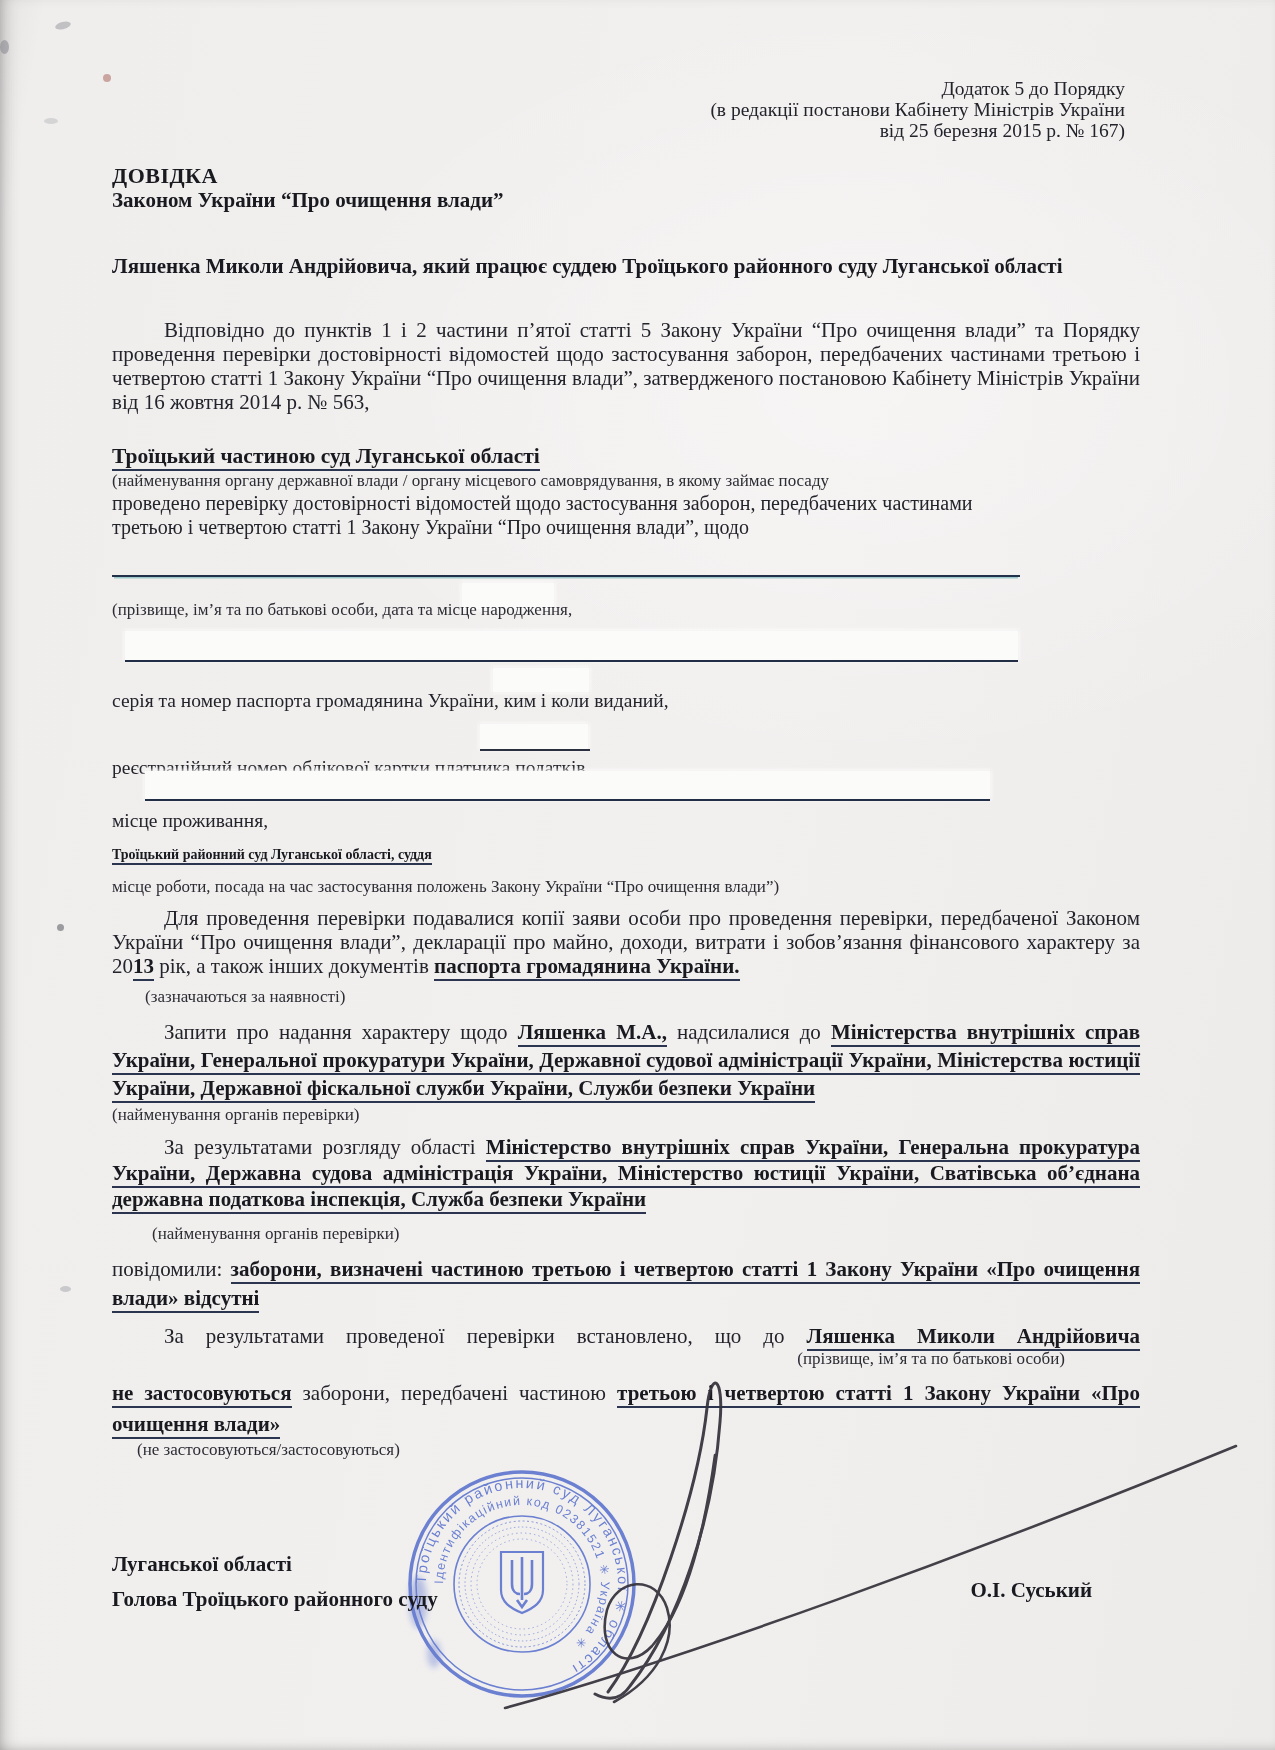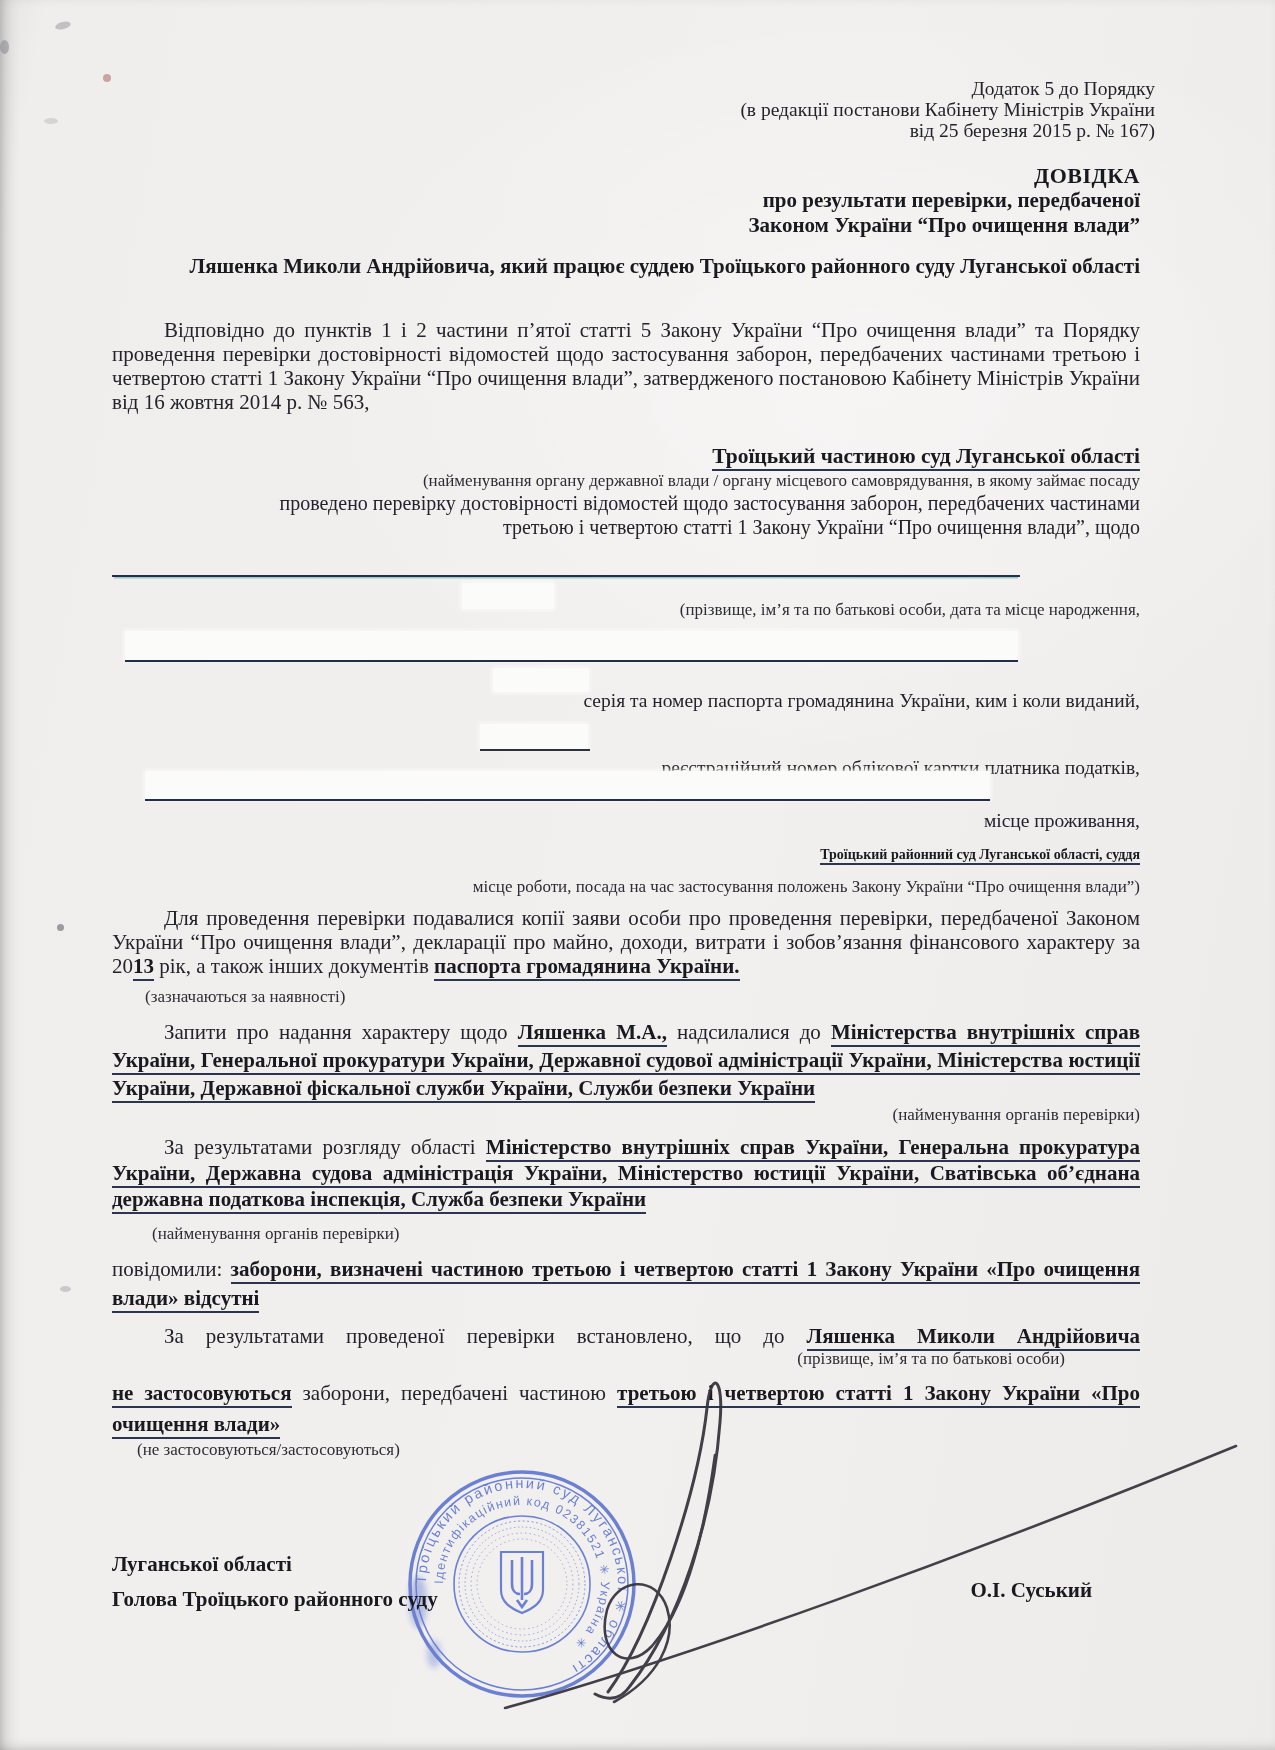--- a/index.html
+++ b/index.html
@@ -6,21 +6,21 @@
   .page{
     position:relative; width:1275px; height:1750px; overflow:hidden;
     background:
       radial-gradient(900px 600px at 68% 22%, rgba(255,255,255,.35), rgba(255,255,255,0) 65%),
       linear-gradient(100deg, #e6e4e3 0px, #f0eeed 45px, #f2f0ef 55%, #edebea 100%);
     box-shadow: inset 12px 0 18px -12px rgba(60,60,60,.45), inset 0 -8px 14px -10px rgba(80,80,80,.4);
     font-family:"Liberation Serif","DejaVu Serif",serif;
     color:#23232b;
   }
   .abs{position:absolute;}
-  .center{text-align:right;}
+  .center{text-align:left;}
   .right{text-align:right;}
   .just{text-align:justify;}
   .jlast{text-align:justify; text-align-last:justify;}
   .b{font-weight:bold; color:#191920;}
   .body-col{left:112px; right:135px;}
   .fs-body{font-size:21px; line-height:24px;}
   .fs-cap{font-size:17px; line-height:19px; color:#2c2c34;}
   .fs-mid{font-size:19.5px; line-height:22px;}
   .indent{text-indent:52px;}
   .ub{border-bottom:2px solid #2b3550; padding-bottom:1px;}
@@ -37,29 +37,28 @@
 
 <div class="page">
 
   <div class="speck" style="left:55px;top:22px;width:16px;height:7px;background:#9a9aa0;opacity:.55;transform:rotate(-15deg);"></div>
   <div class="speck" style="left:0px;top:40px;width:9px;height:14px;background:#8c8c94;opacity:.6;"></div>
   <div class="speck" style="left:103px;top:74px;width:8px;height:8px;background:#b0736a;opacity:.6;"></div>
   <div class="speck" style="left:44px;top:118px;width:14px;height:6px;background:#b9b9bd;opacity:.5;"></div>
   <div class="speck" style="left:57px;top:924px;width:7px;height:7px;background:#55555c;opacity:.55;"></div>
   <div class="speck" style="left:60px;top:1286px;width:11px;height:6px;background:#9a9aa0;opacity:.45;"></div>
 
-  <div class="abs right fs-mid" style="top:78px; right:120px; line-height:21px;">
+  <div class="abs right fs-mid" style="top:78px; right:150px; line-height:21px;">
     <div>Додаток 5 до Порядку</div>
     <div>(в редакції постанови Кабінету Міністрів України</div>
     <div>від 25 березня 2015 р. № 167)</div>
   </div>
 
   <div class="abs center body-col" style="top:163px; line-height:25px;">
     <div class="b" style="font-size:22px; letter-spacing:.5px;">ДОВІДКА</div>
-    <div class="b" style="font-size:21px;">про результати перевірки, передбаченої</div>
     <div class="b" style="font-size:21px;">Законом України “Про очищення влади”</div>
   </div>
 
   <div class="abs center body-col b fs-body" style="top:252px; line-height:29px;">Ляшенка Миколи Андрійовича, який працює суддею Троїцького районного суду Луганської області</div>
 
   <div class="abs body-col just indent fs-body" style="top:318px;">Відповідно до пунктів 1 і 2 частини п’ятої статті 5 Закону України “Про очищення влади” та Порядку проведення перевірки достовірності відомостей щодо застосування заборон, передбачених частинами третьою і четвертою статті 1 Закону України “Про очищення влади”, затвердженого постановою Кабінету Міністрів України від 16 жовтня 2014 р. № 563,</div>
 
   <div class="abs center body-col" style="top:444px;">
     <span class="b ub" style="font-size:21.5px;">Троїцький частиною суд Луганської області</span>
   </div>

